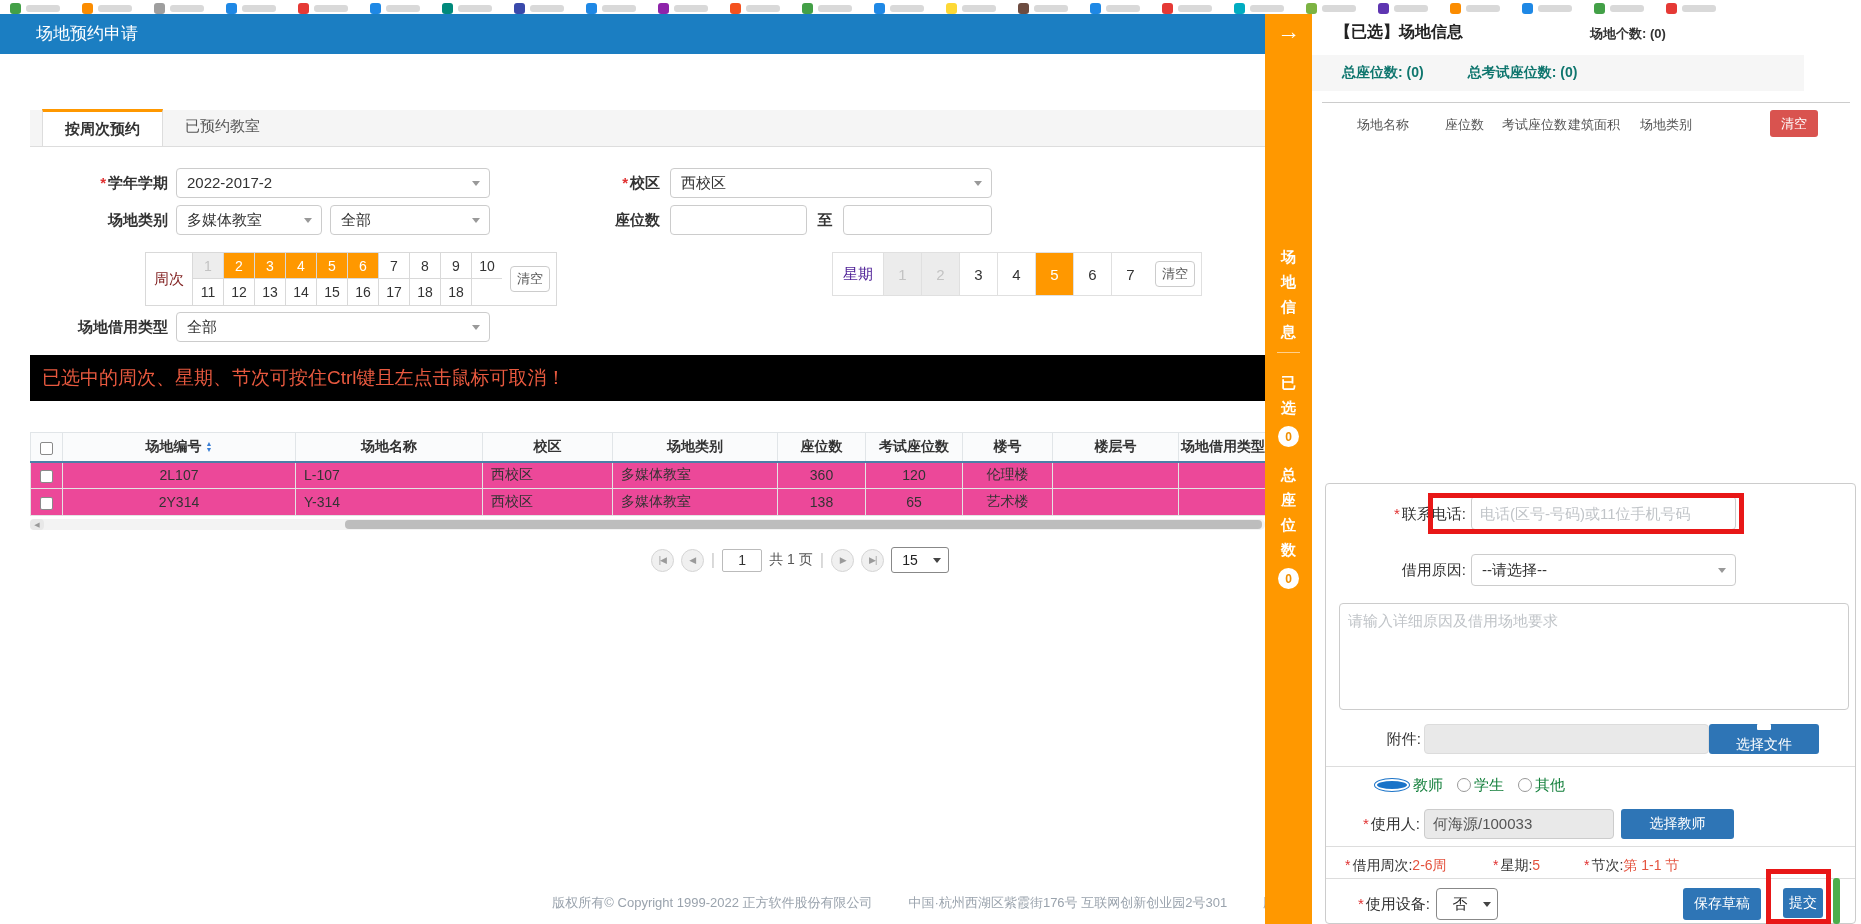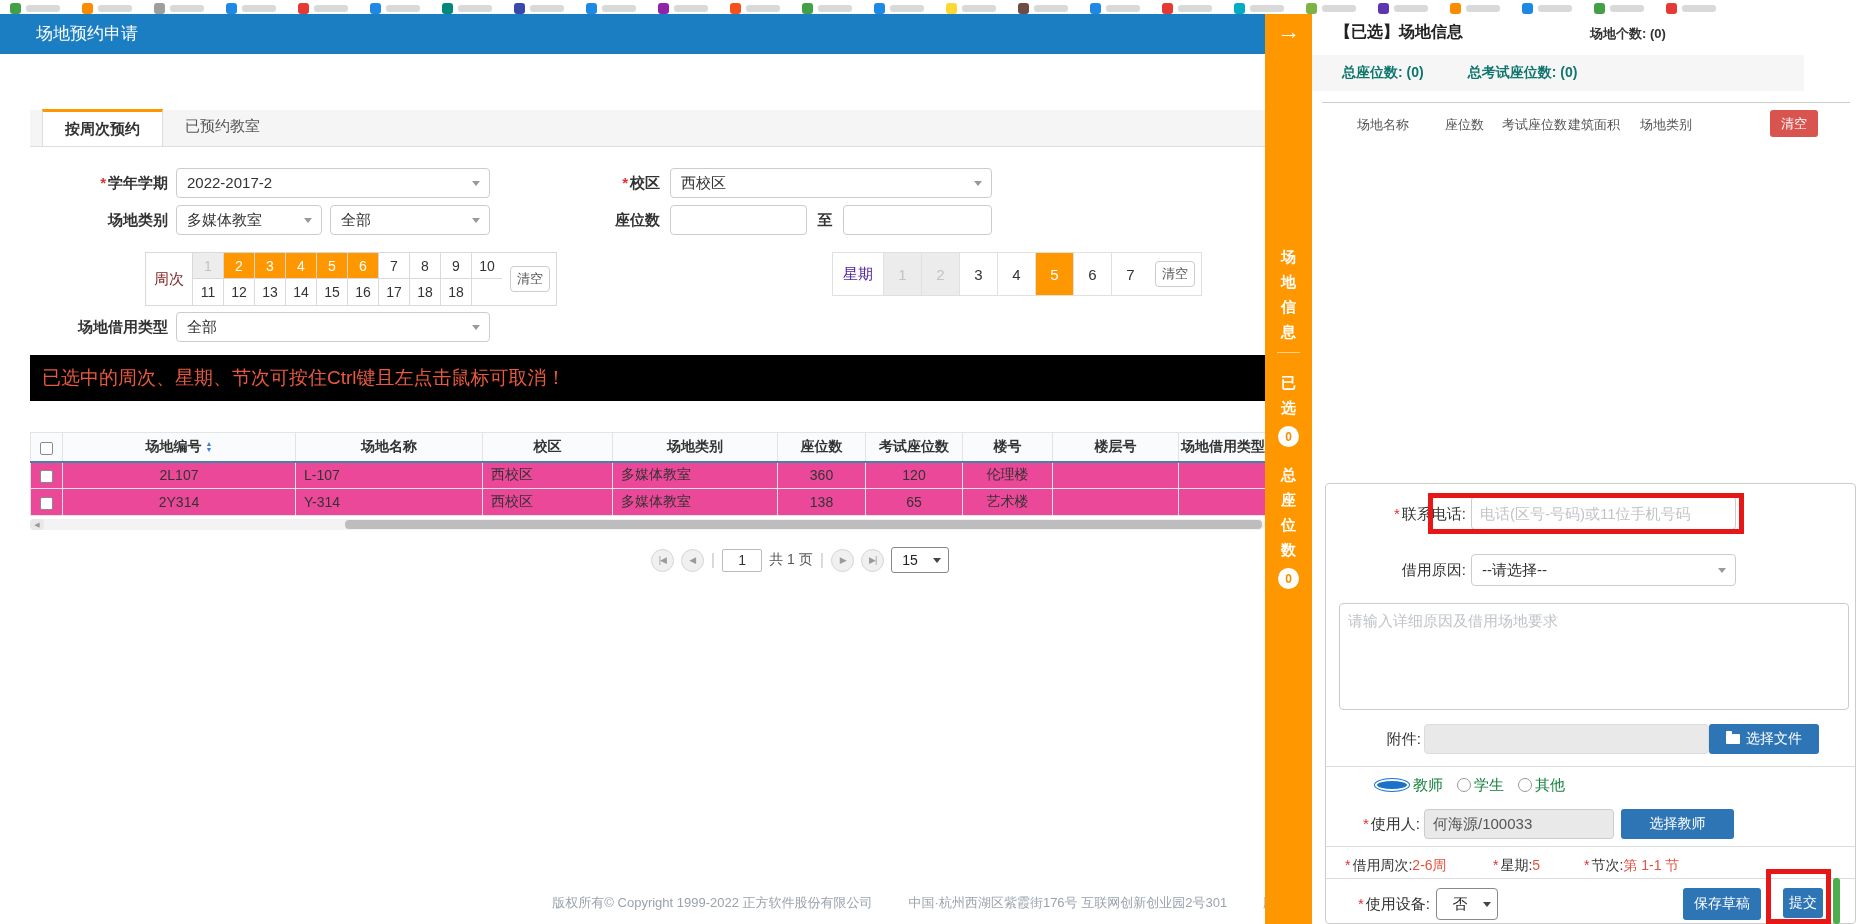--- a/index.html
+++ b/index.html
@@ -97,21 +97,21 @@
 
   #pform{position:absolute;left:13px;top:469px;width:531px;height:441px;border:1px solid #ccc;border-radius:4px;background:#fff;}
   .plbl{position:absolute;font-size:15px;color:#333;text-align:right;line-height:32px;white-space:nowrap;}
   .pinp{position:absolute;border:1px solid #ccc;border-radius:4px;font-size:15px;color:#333;padding:0 8px;background:#fff;}
   .pinp::placeholder,textarea::placeholder{color:#c0c4c8;}
   .psel{position:absolute;border:1px solid #ccc;border-radius:4px;background:#fff;font-size:15px;color:#333;line-height:30px;padding:0 24px 0 10px;cursor:pointer;}
   .psel .arr{position:absolute;right:9px;top:13px;width:0;height:0;border:4px solid transparent;border-top:5px solid #999;}
   #pdetail{position:absolute;left:13px;top:119px;width:510px;height:107px;border:1px solid #ccc;border-radius:4px;padding:8px;font-size:15px;resize:none;}
   .pdivider{position:absolute;left:0;width:529px;border-top:1px solid #ddd;}
   #attinp{background:#e9e9e9;border-color:#dcdcdc;}
-  .btn-blue{position:absolute;background:var(--button-blue);color:#fff;border:none;border-radius:3px;font-size:14px;display:flex;align-items:center;justify-content:center;gap:6px;cursor:pointer;}
+  .btn-blue{position:absolute;background:var(--button-blue);color:#fff;border:none;border-radius:3px;font-size:14px;display:flex;align-items:center;justify-content:center;gap:6px;cursor:pointer;flex-direction:column;}
   .folder{position:relative;width:14px;height:10px;background:#fff;border-radius:1px;display:inline-block;}
   .folder::before{content:"";position:absolute;top:-3px;left:0;width:6px;height:3px;background:#fff;border-radius:1px 1px 0 0;}
   #roles{position:absolute;left:48px;top:292px;display:flex;gap:14px;align-items:center;font-size:15px;color:#15803d;}
   .radio{width:14px;height:14px;border-radius:50%;border:1px solid #999;background:#fff;display:inline-block;vertical-align:-2px;margin-right:3px;position:relative;cursor:pointer;}
   .radio.sel{border-color:#1a73c8;}
   .radio.sel::after{content:"";position:absolute;inset:2px;border-radius:50%;background:#1a73c8;}
   #userinp{background:#e9e9e9;color:#555;}
   .rq{position:absolute;top:367px;line-height:28px;font-size:14px;white-space:nowrap;}
   .rq .k{color:#333;}
   .rq .v{color:var(--value-red);}

